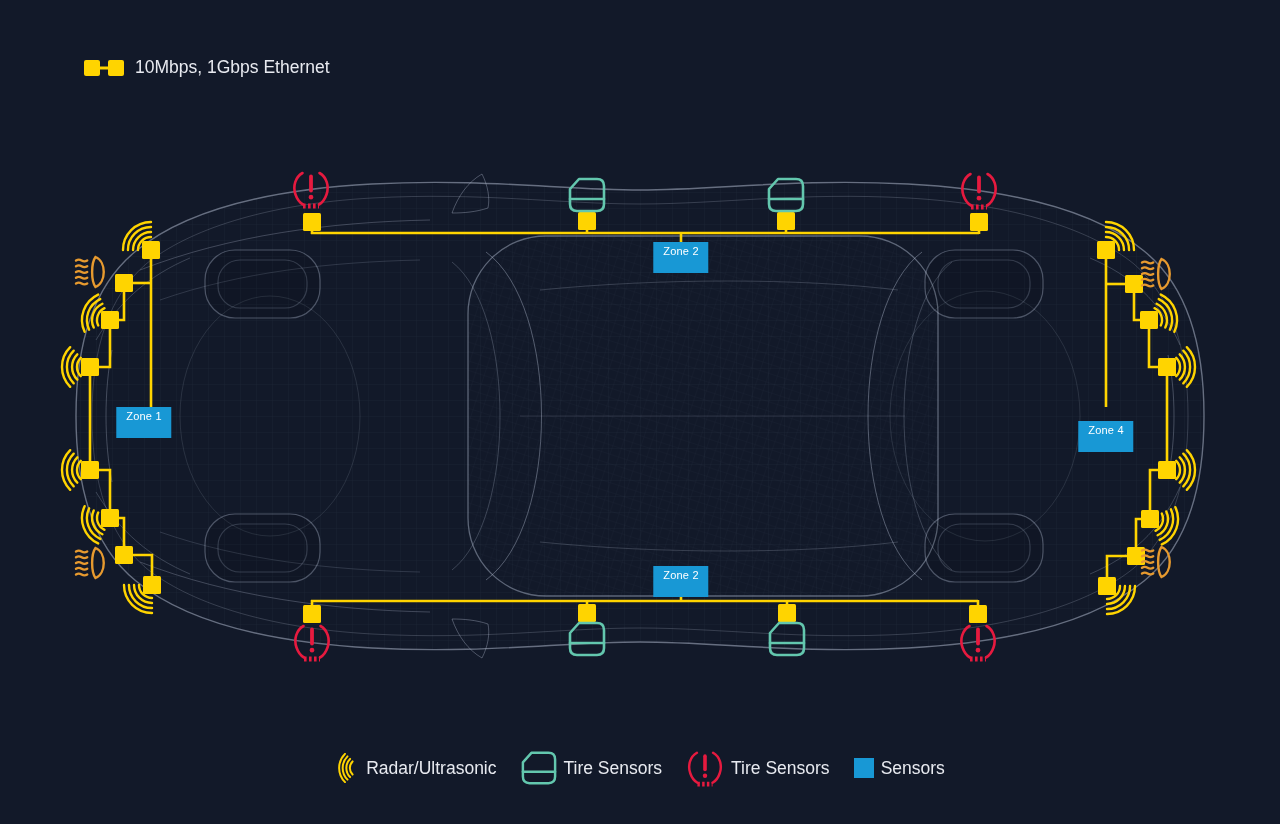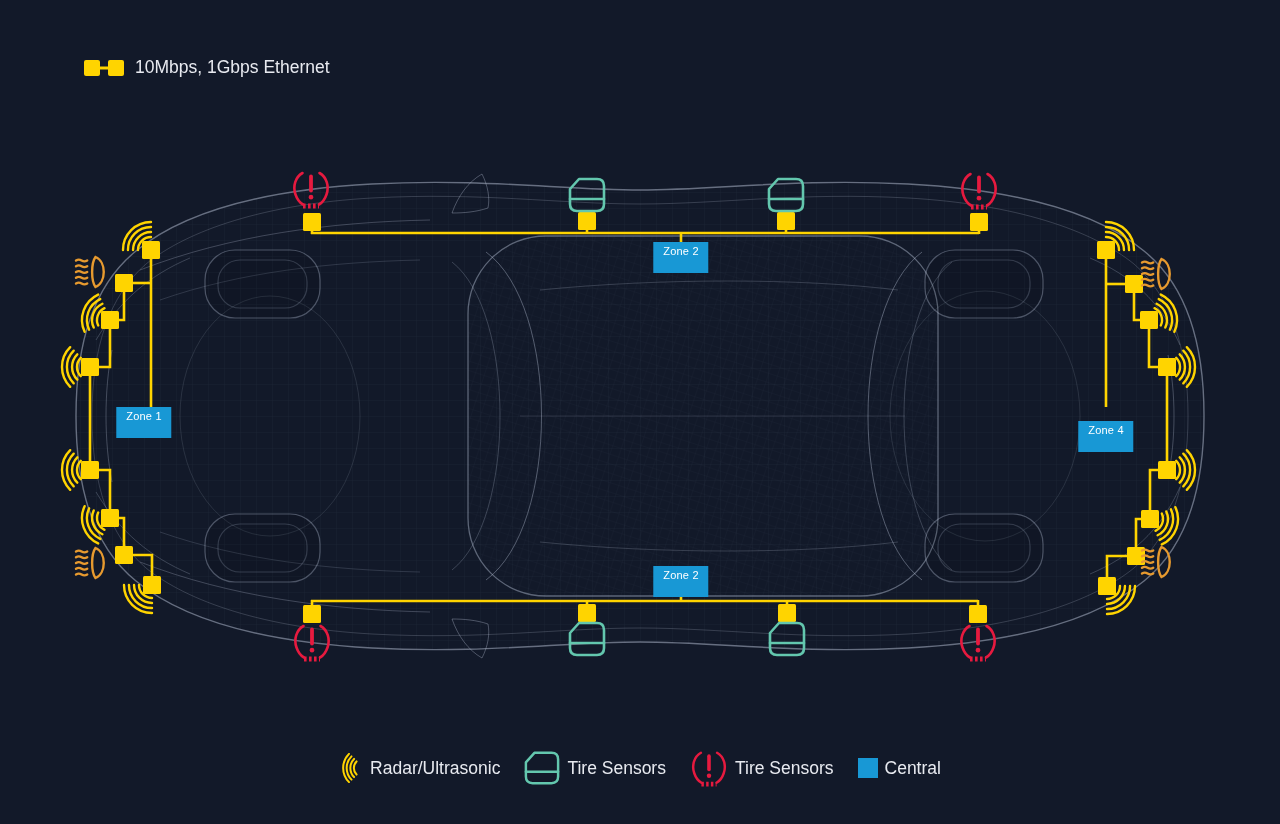--- a/index.html
+++ b/index.html
@@ -253,17 +253,17 @@
       <span>Tire Sensors</span>
     </div>
     <div class="legend-item">
       <svg width="38" height="40" viewBox="-20 -21 40 42">
         <use href="#tireGlyph" stroke="#E61A3F" stroke-width="2.6"></use>
       </svg>
       <span>Tire Sensors</span>
     </div>
     <div class="legend-item">
       <span class="module-swatch"></span>
-      <span>Central</span>
+      <span>Sensors</span>
     </div>
   </div>
 
 </div>
 
 </body></html>

